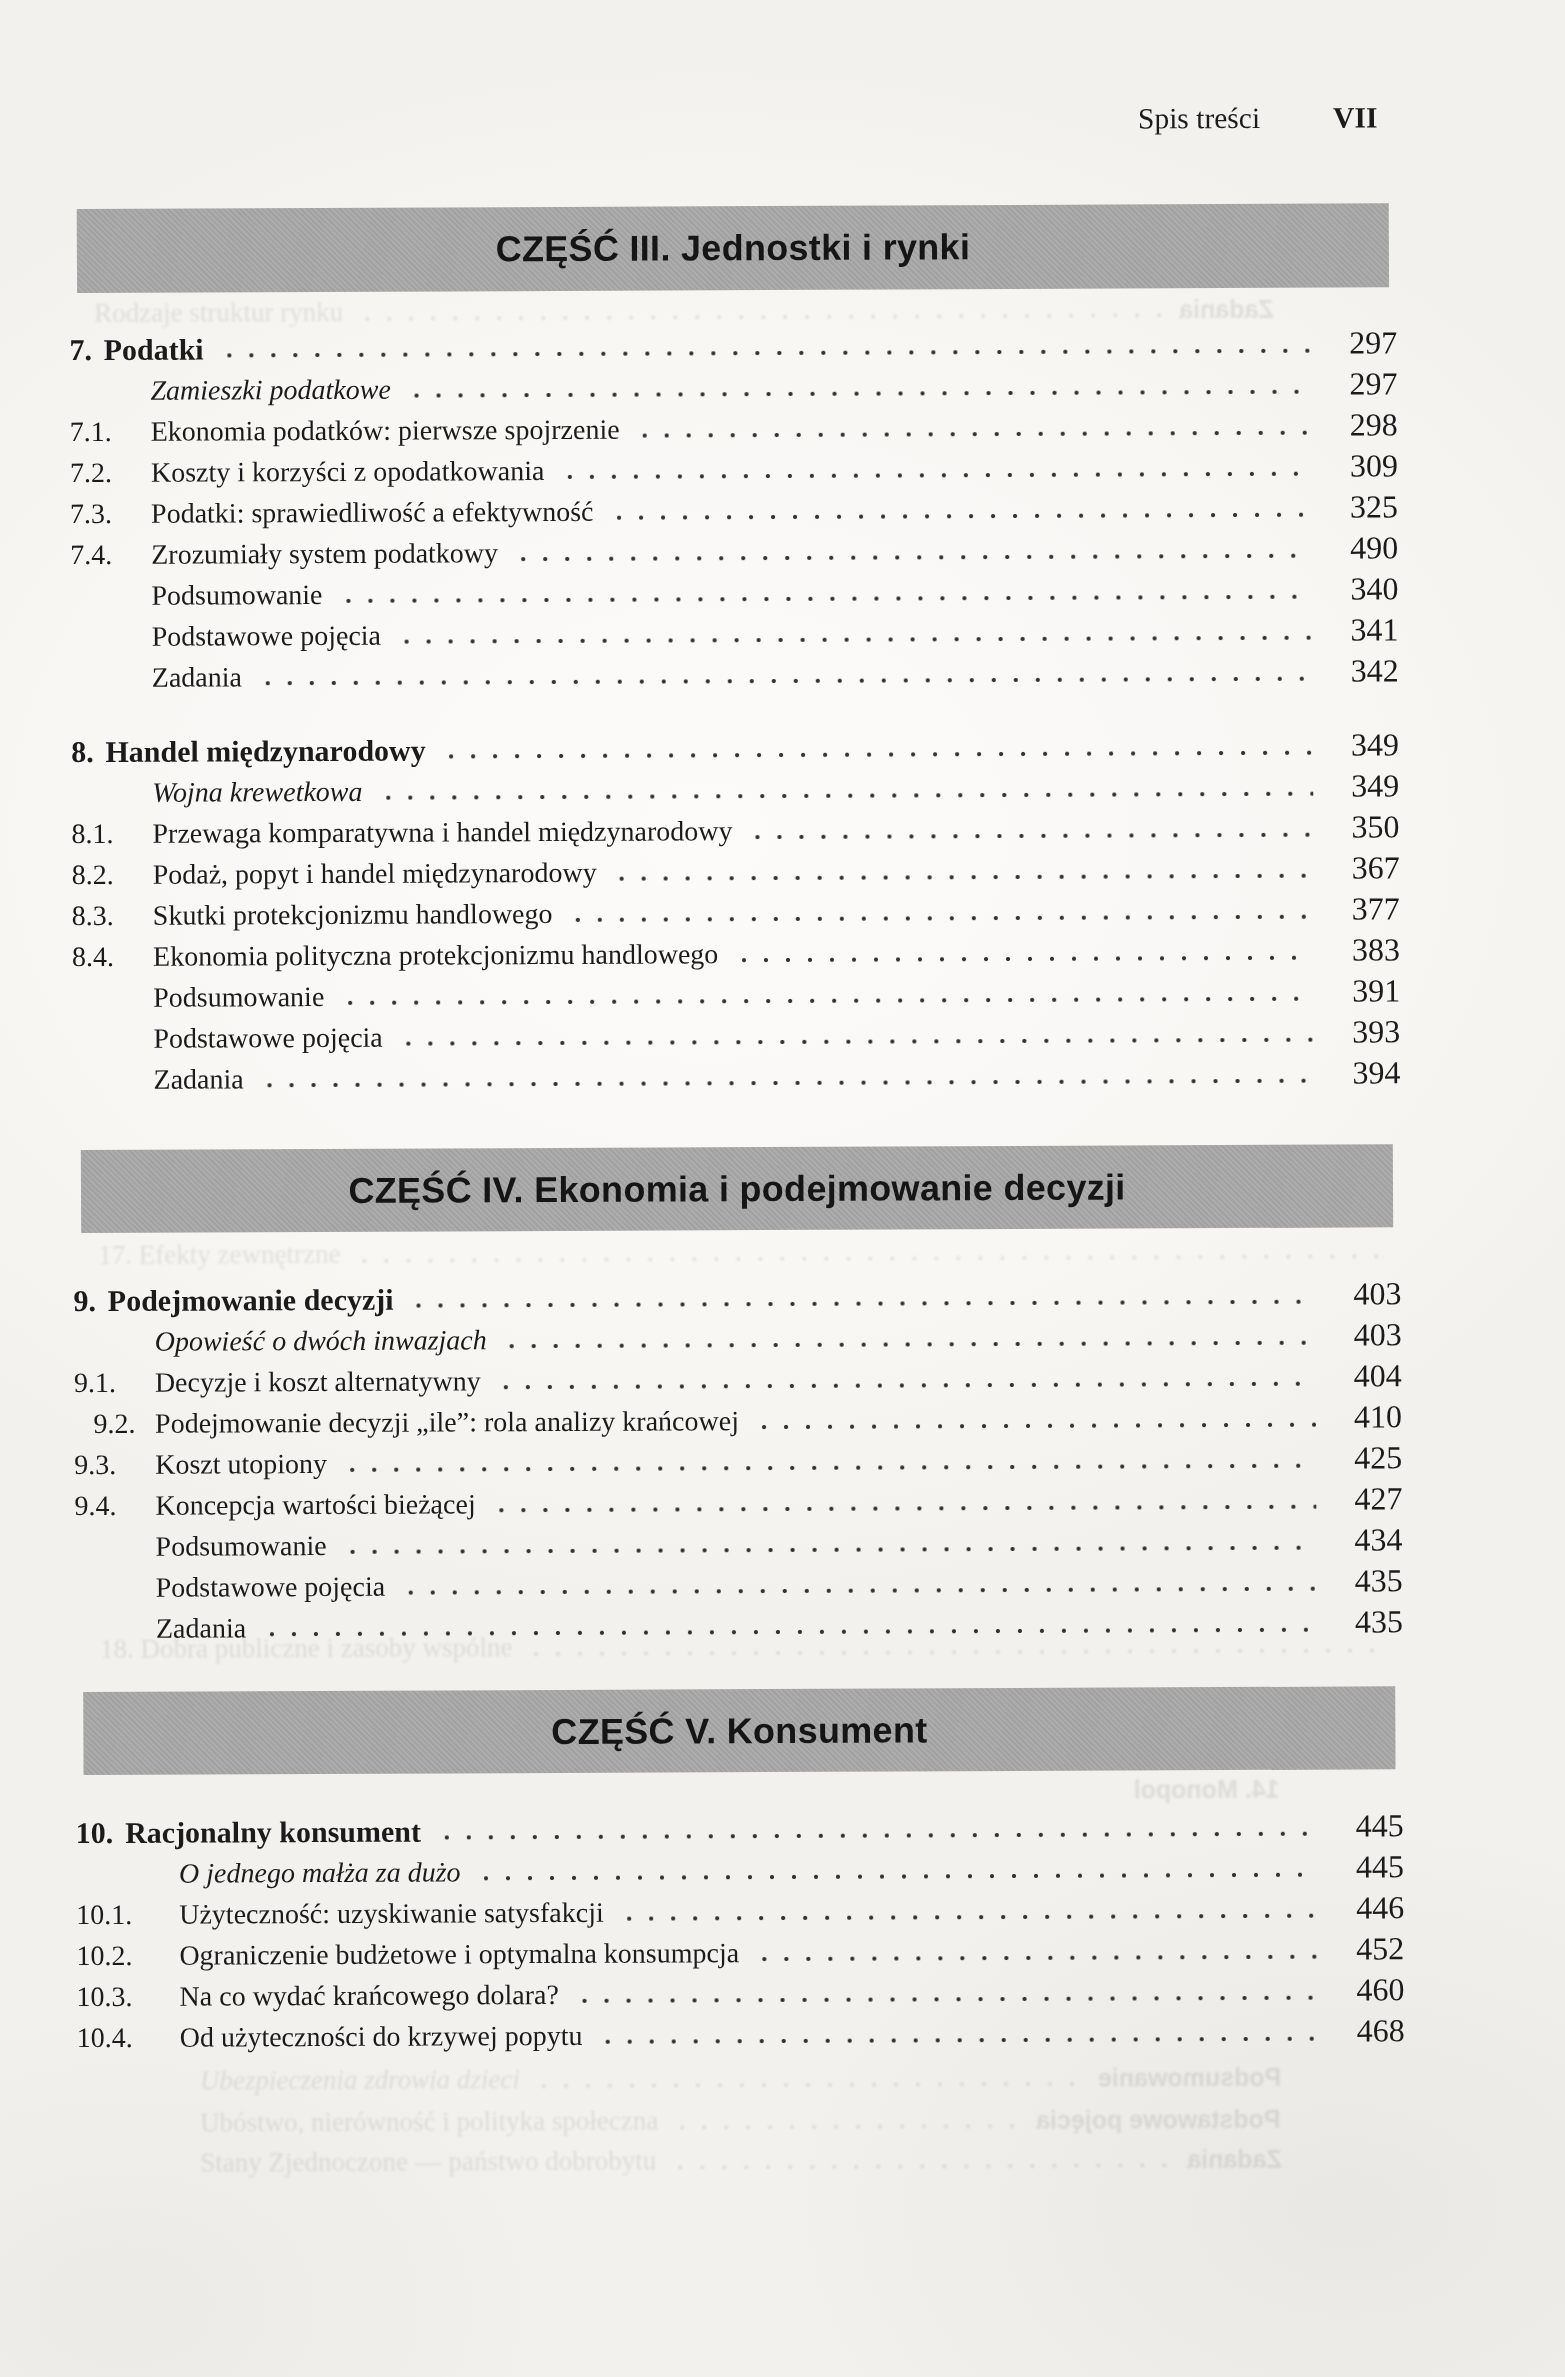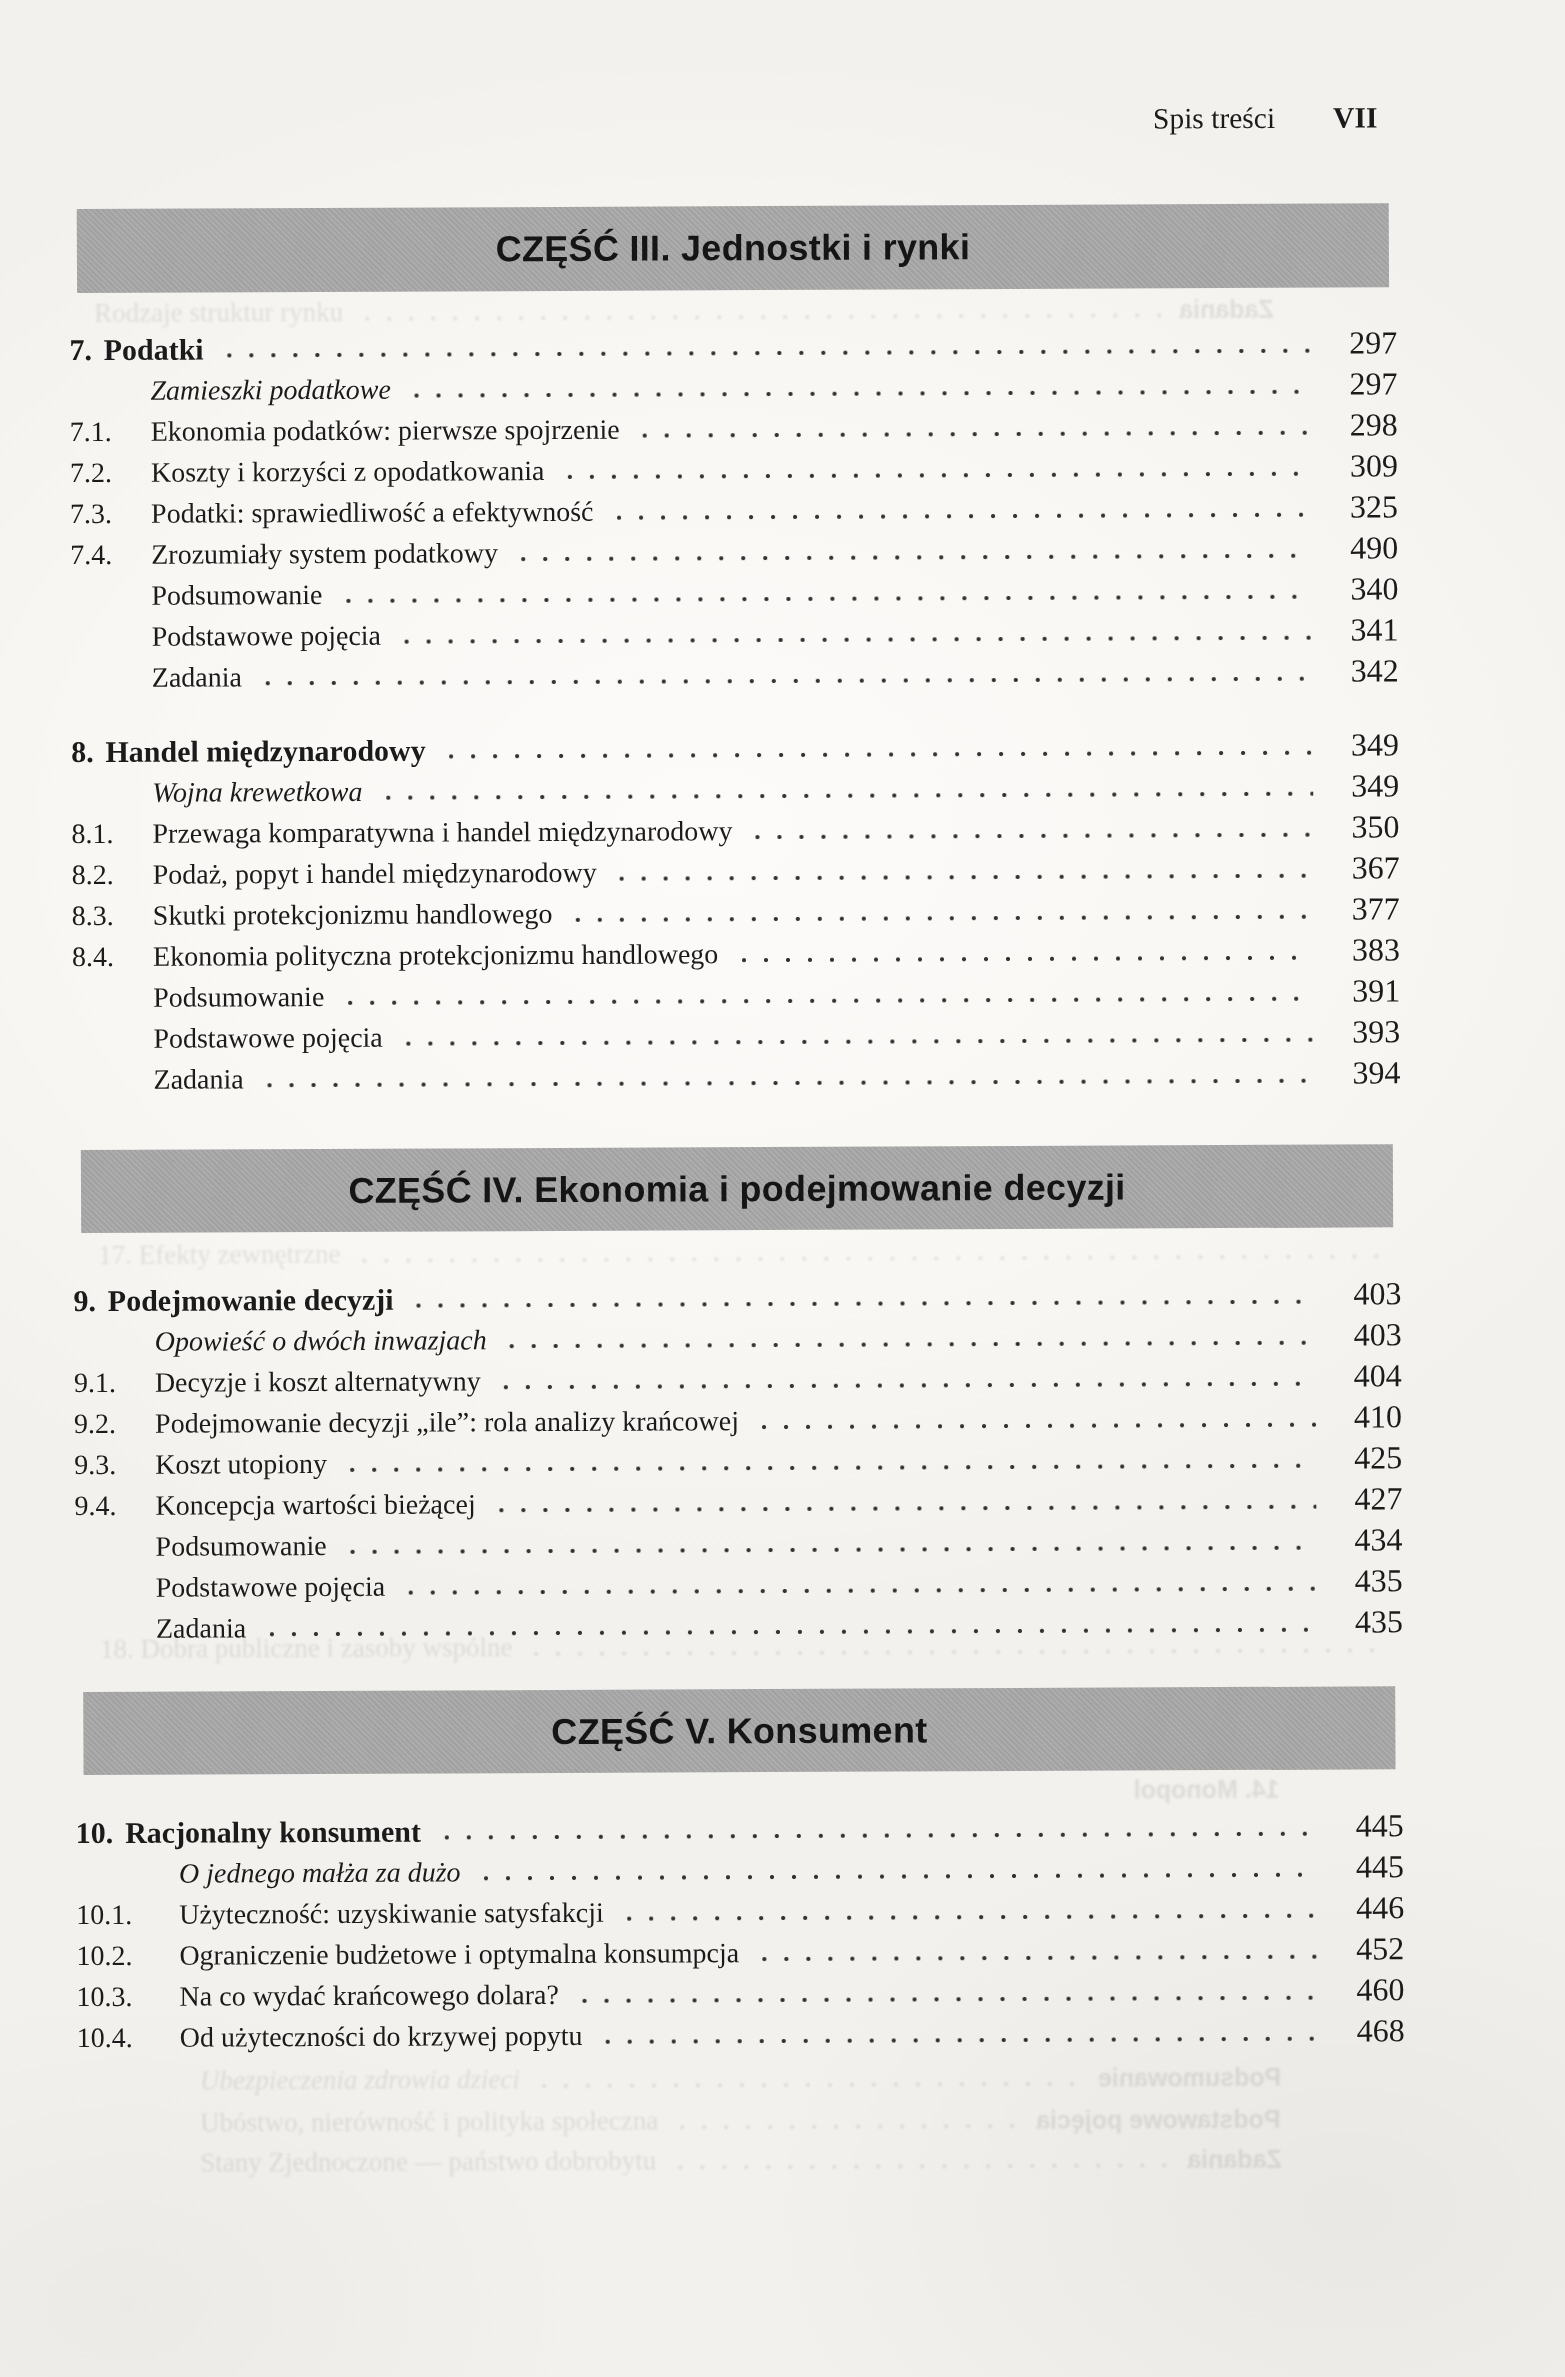--- a/index.html
+++ b/index.html
@@ -13,21 +13,21 @@
     font-family:"Liberation Serif", serif;
     background:
       radial-gradient(851px 589px at 86% 93%, rgba(110,110,100,.07), transparent 70%),
       radial-gradient(655px 458px at 8% 97%, rgba(110,110,100,.05), transparent 70%),
       radial-gradient(1048px 786px at 45% 35%, #fcfbf9 0%, #f8f7f4 60%, #f2f1ed 100%);
   }
   .tilt{position:absolute;inset:0;transform:rotate(-0.25deg);transform-origin:50% 50%;}
 
   .running-head{
     position:absolute;top:86px;right:184px;
-    display:flex;align-items:baseline;gap:58px;
+    display:flex;align-items:baseline;gap:73px;
     font-size:29.5px;line-height:1;
   }
   .running-head .folio{font-weight:bold;margin-top:20px;}
 
   .part-bar{
     position:absolute;left:81px;width:1312px;
     background:#a8a8a8;
     background-image:repeating-linear-gradient(45deg, rgba(255,255,255,.05) 0 2px, rgba(0,0,0,.04) 2px 3.9px);
     display:flex;align-items:center;justify-content:center;
     font-family:"Liberation Sans", sans-serif;
@@ -212,21 +212,21 @@
             <span class="leader"></span>
             <span class="pagenum">403</span>
           </div>
           <div class="row section">
             <span class="num" style="width: 81px;">9.1.</span>
             <span class="title">Decyzje i koszt alternatywny</span>
             <span class="leader"></span>
             <span class="pagenum">404</span>
           </div>
           <div class="row section">
-            <span class="num" style="width: 81px;">9.2.</span>
+            <span class="num" style="width: 81px; text-align: center;">9.2.</span>
             <span class="title">Podejmowanie decyzji „ile”: rola analizy krańcowej</span>
             <span class="leader"></span>
             <span class="pagenum">410</span>
           </div>
           <div class="row section">
             <span class="num" style="width: 81px;">9.3.</span>
             <span class="title">Koszt utopiony</span>
             <span class="leader"></span>
             <span class="pagenum">425</span>
           </div>

